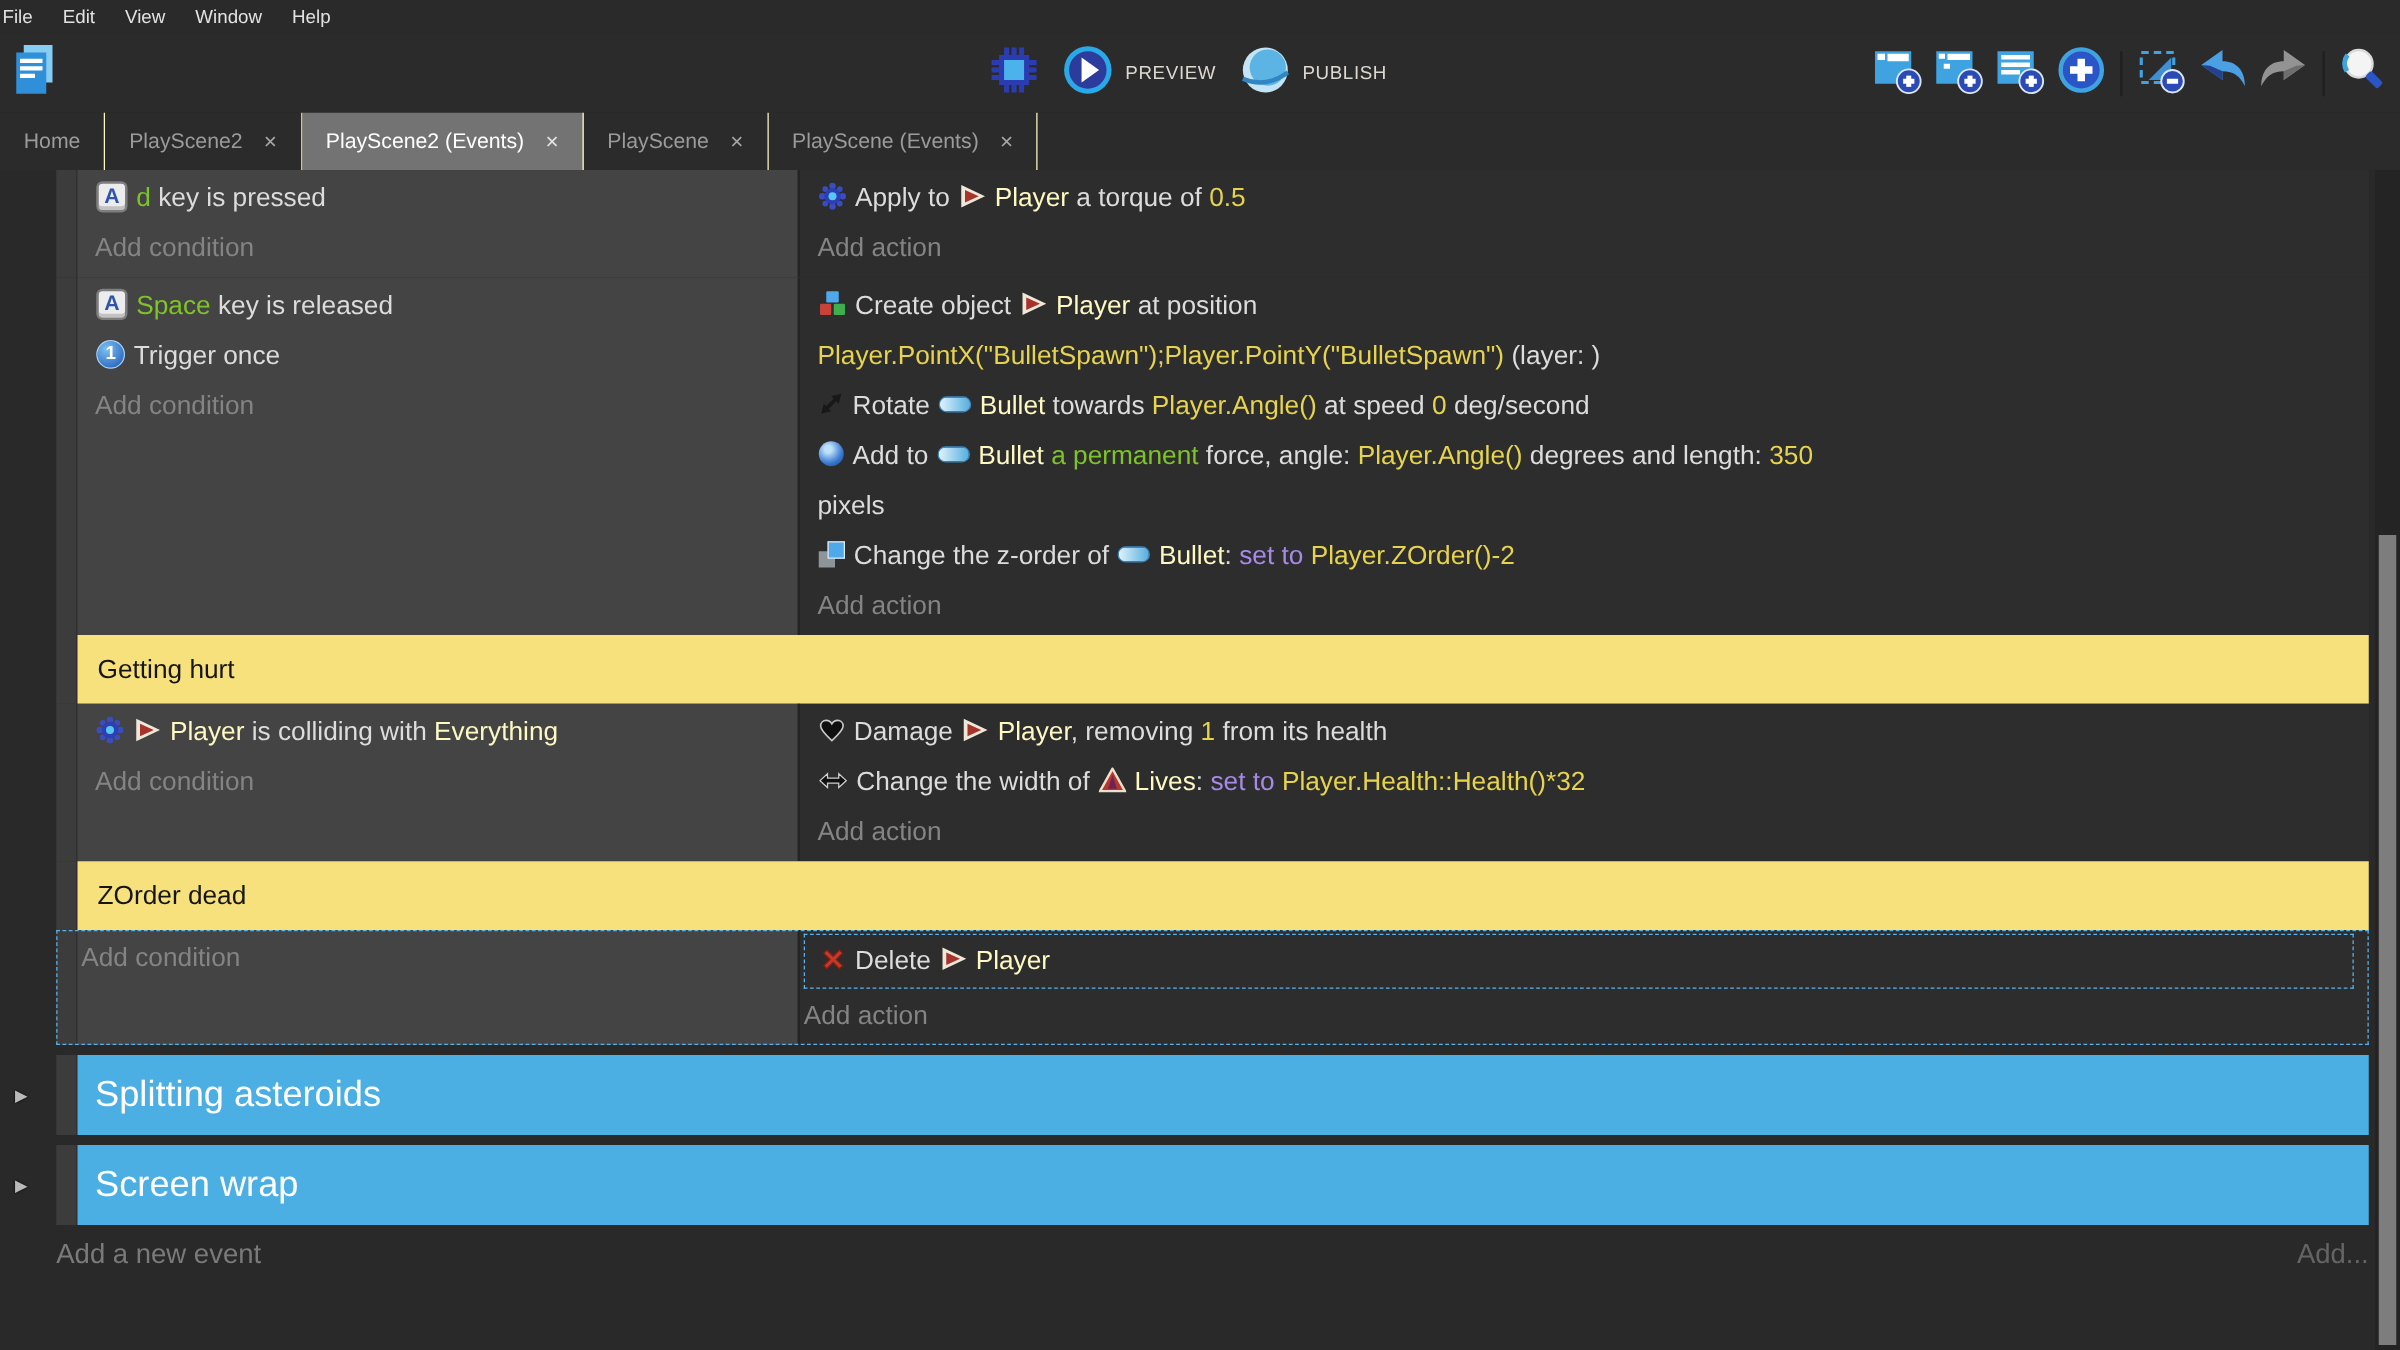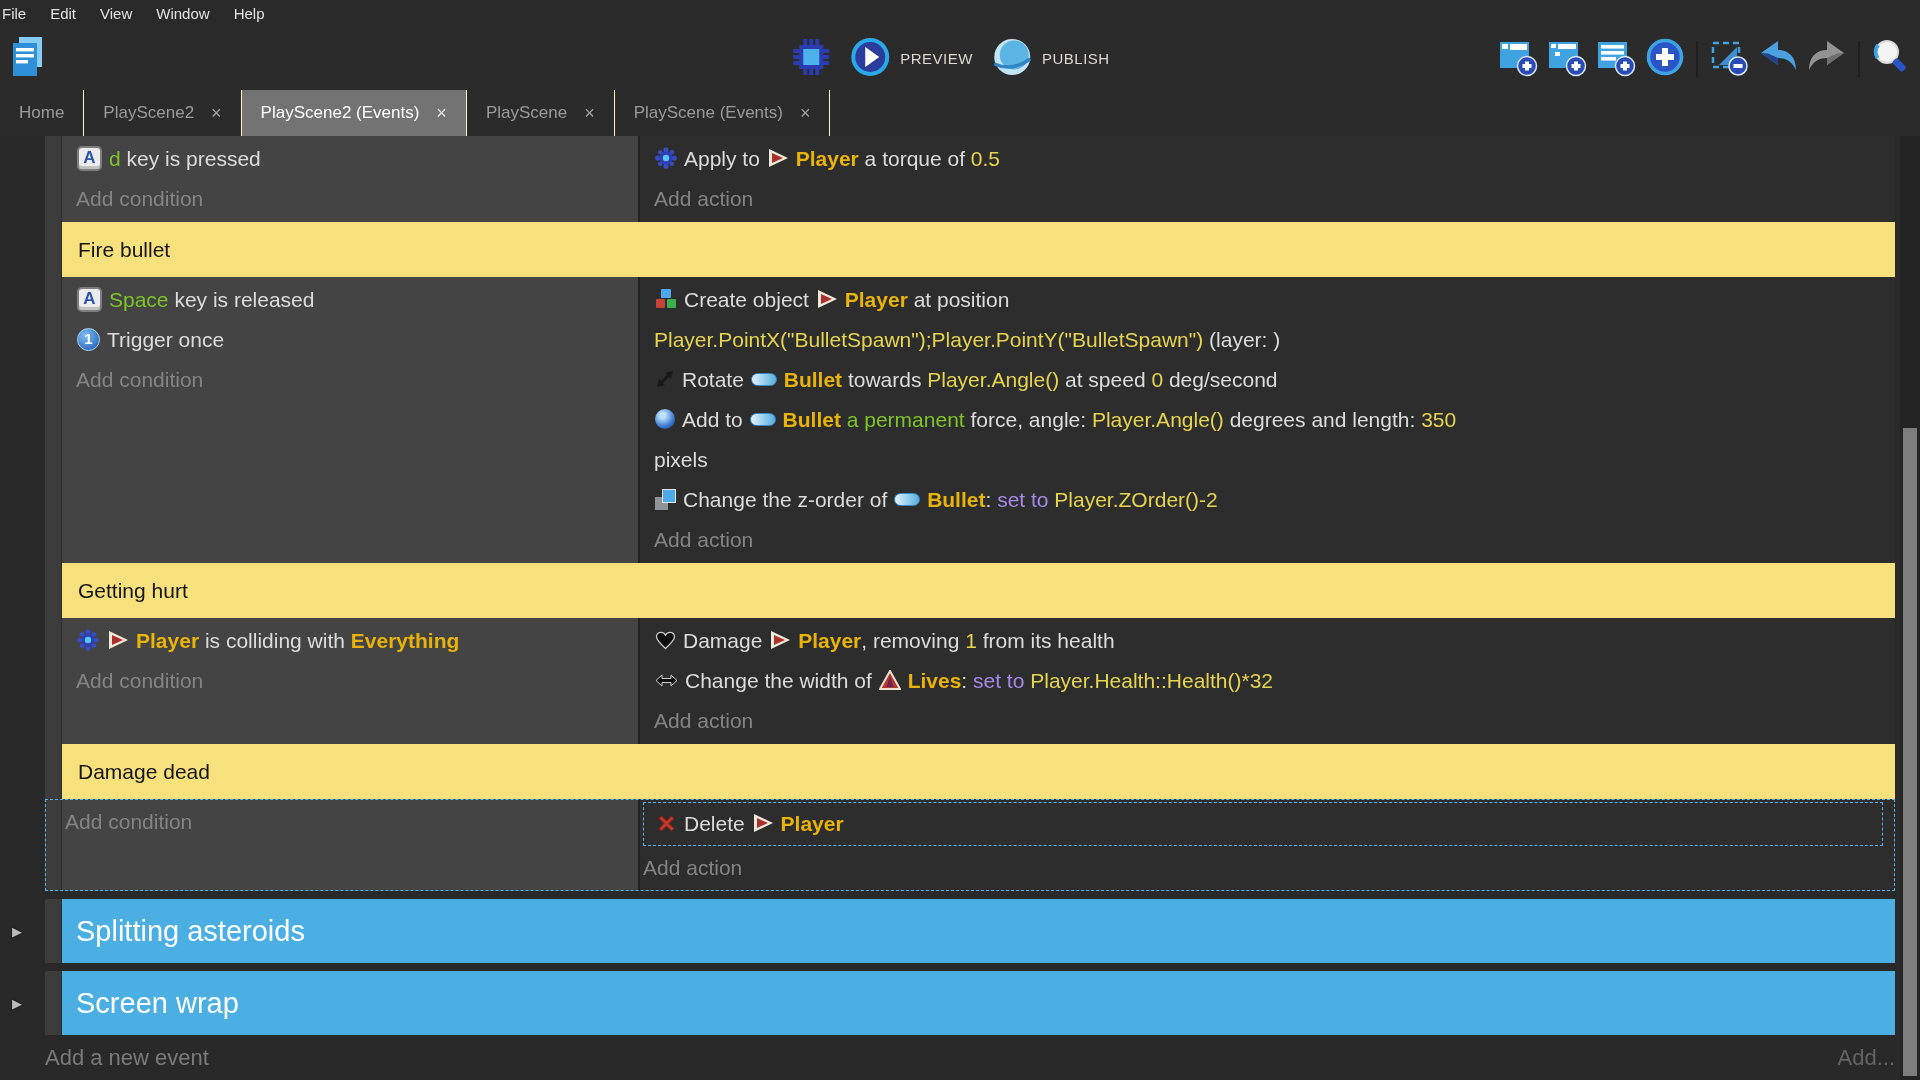--- a/index.html
+++ b/index.html
@@ -30,21 +30,21 @@
 
   
   .sheet{position:relative;height:944px;background:#292929;padding:0 25px 0 45px;overflow:hidden}
   .row{display:flex;position:relative}
   .handle{width:17px;flex:0 0 17px;background:#3c3c3c;border-right:1px solid #2c2c2c}
   .cell{padding:3px 8px 3px 14px}
   .cond{width:578px;flex:0 0 578px;background:#444444;border-right:2px solid #242424}
   .act{flex:1 1 auto;background:#2d2d2d}
   .line{font-size:21px;line-height:40px;color:#dcdcdc}
   .placeholder{font-size:21px;line-height:40px;color:#848484}
-  .tok-obj{color:#eab308;font-weight:bold}
+  .tok-obj{color:#fef9c3;font-weight:normal}
   .tok-expr{color:#e6d44e}
   .tok-key{color:#7ec428}
   .tok-setto{color:#a78ae8}
   .tok-icon{display:inline-flex;vertical-align:middle;margin:0 7px 4px 1px;align-items:center;justify-content:center}
 
   .comment-row .comment{flex:1;background:#F7E17D;color:#151515;font-size:21px;display:flex;align-items:center;padding-left:16px;height:55px}
 
   .group-row{margin-top:8px}
   .group-row .group{flex:1;background:#4BAFE4;color:#ffffff;font-size:29px;display:flex;align-items:center;padding-left:14px;height:64px}
   .group-arrow{position:absolute;left:-33px;top:50%;transform:translateY(-50%);font-size:13px;color:#b9b9b9;text-shadow:0 0 2px #000}
@@ -254,24 +254,20 @@
               </svg>
             </span><span class="tok">Apply to </span><span class="tok-icon icon-player">
               <svg width="22" height="20" viewBox="0 0 22 20">
                 <polygon points="2,1 21,10 2,19" fill="#efe8d8"></polygon>
                 <polygon points="5,5 16,10 5,15" fill="#a8322c"></polygon>
               </svg>
             </span><span class="tok tok-obj">Player</span><span class="tok"> a torque of </span><span class="tok tok-expr">0.5</span></div>
           <div class="placeholder">Add action</div>
         </div>
       </div>
-      <div class="row comment-row">
-        <div class="handle"></div>
-        <div class="comment">Fire bullet</div>
-      </div>
       <div class="row ev">
         <div class="handle"></div>
         <div class="cell cond">
           <div class="line"><span class="tok-icon icon-keyboard">
               <span class="kbd">A</span>
             </span><span class="tok tok-key">Space</span><span class="tok"> key is released</span></div>
           <div class="line"><span class="tok-icon icon-trigger">
               <span class="circ">1</span>
             </span><span class="tok">Trigger once</span></div>
           <div class="placeholder">Add condition</div>
@@ -361,21 +357,21 @@
               <svg width="22" height="20" viewBox="0 0 22 20">
                 <polygon points="11,1 21,19 1,19" fill="#b5372e" stroke="#efe0ce" stroke-width="2"></polygon>
                 <polygon points="11,6 14.5,17 7.5,17" fill="#6e2355"></polygon>
               </svg>
             </span><span class="tok tok-obj">Lives</span><span class="tok">: </span><span class="tok tok-setto">set to </span><span class="tok tok-expr">Player.Health::Health()*32</span></div>
           <div class="placeholder">Add action</div>
         </div>
       </div>
       <div class="row comment-row">
         <div class="handle"></div>
-        <div class="comment">Damage dead</div>
+        <div class="comment">ZOrder dead</div>
       </div>
       <div class="row ev selected">
         <div class="handle"></div>
         <div class="cell cond">
           <div class="placeholder">Add condition</div>
         </div>
         <div class="cell act">
           <div class="selbox">
             <div class="line"><span class="tok-icon icon-delete">
                 <svg width="21" height="21" viewBox="0 0 21 21">

